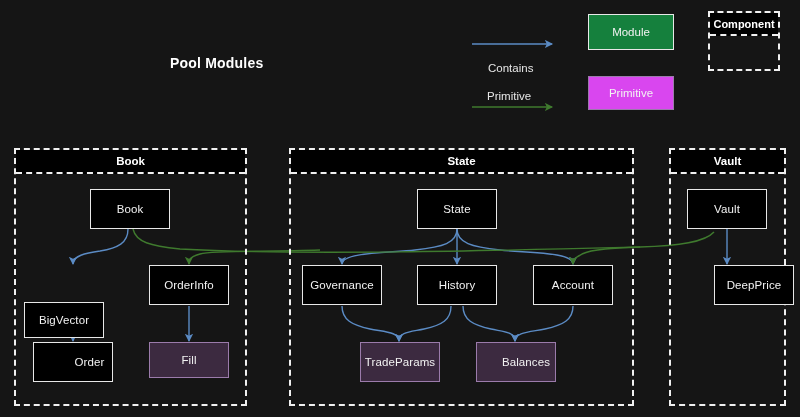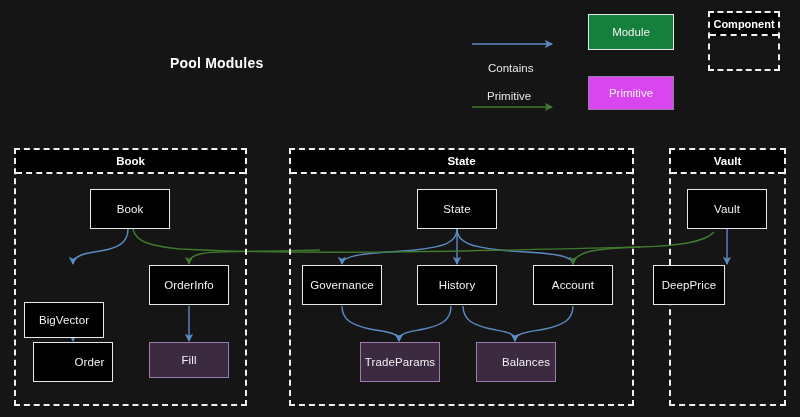--- a/index.html
+++ b/index.html
@@ -208,17 +208,17 @@
   <div class="node primitive" style="left:360px;top:342px;width:80px;height:40px;">
     <span>TradeParams</span>
   </div>
   <div class="node primitive" style="left:476px;top:342px;width:80px;height:40px;padding-left:20px;">
     <span>Balances</span>
   </div>
 
   <div class="node" style="left:687px;top:189px;width:80px;height:40px;">
     <span>Vault</span>
   </div>
-  <div class="node" style="left:653px;top:265px;width:72px;height:40px;">
+  <div class="node" style="left:714px;top:265px;width:80px;height:40px;">
     <span>DeepPrice</span>
   </div>
 
 </div>
 
 </body></html>

